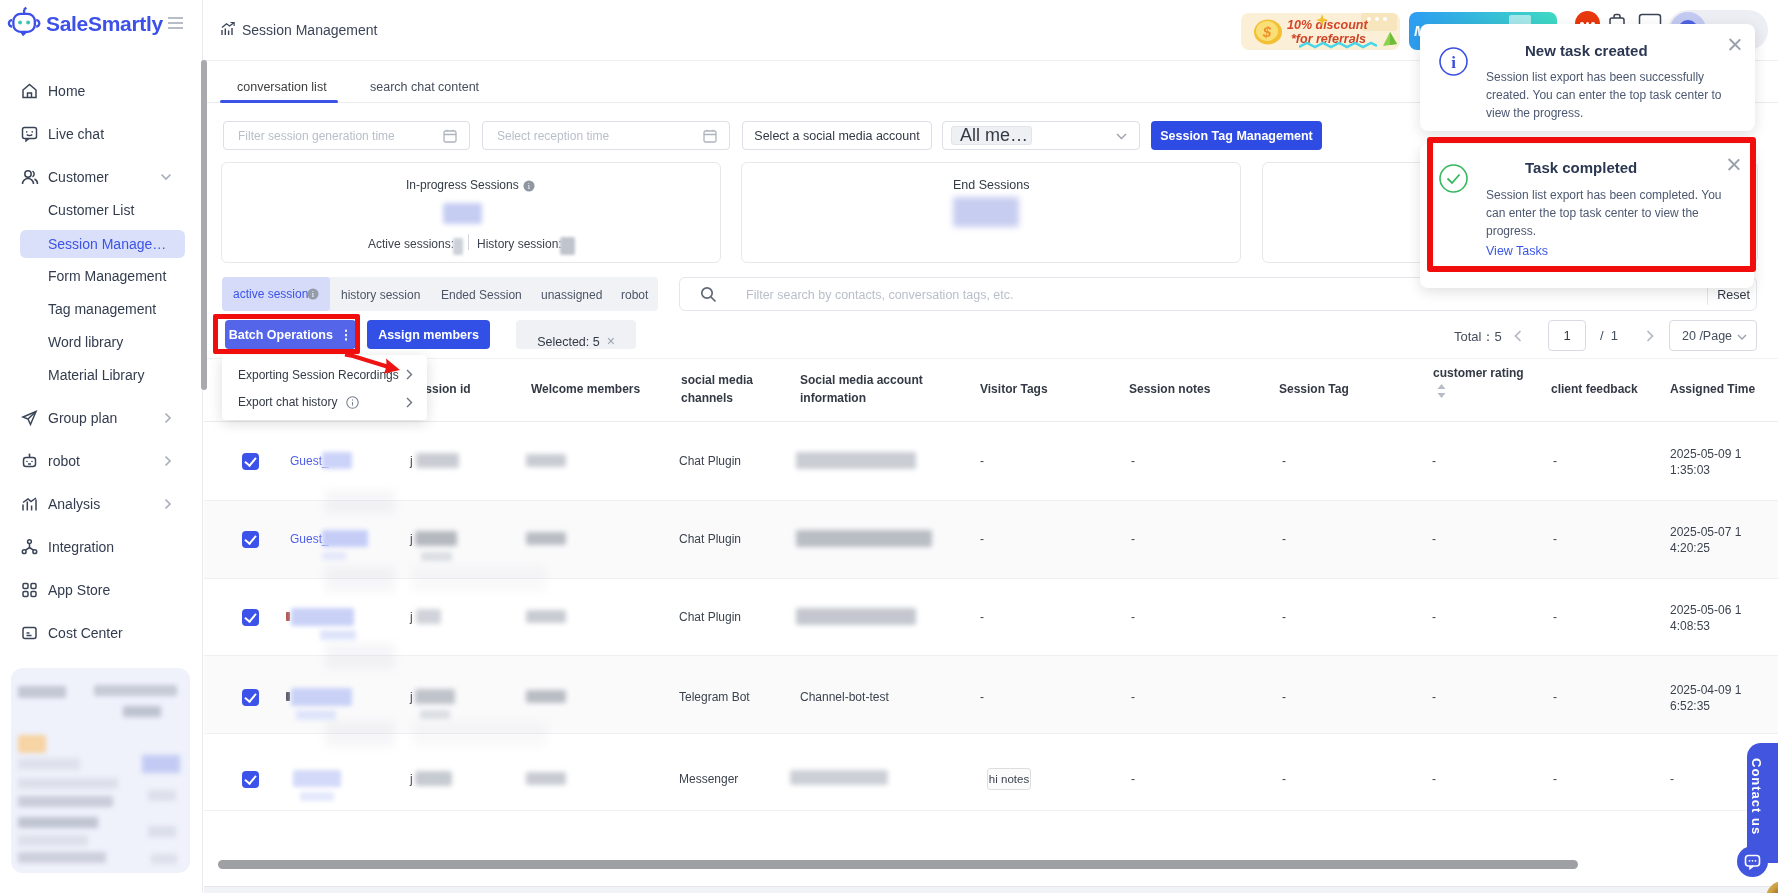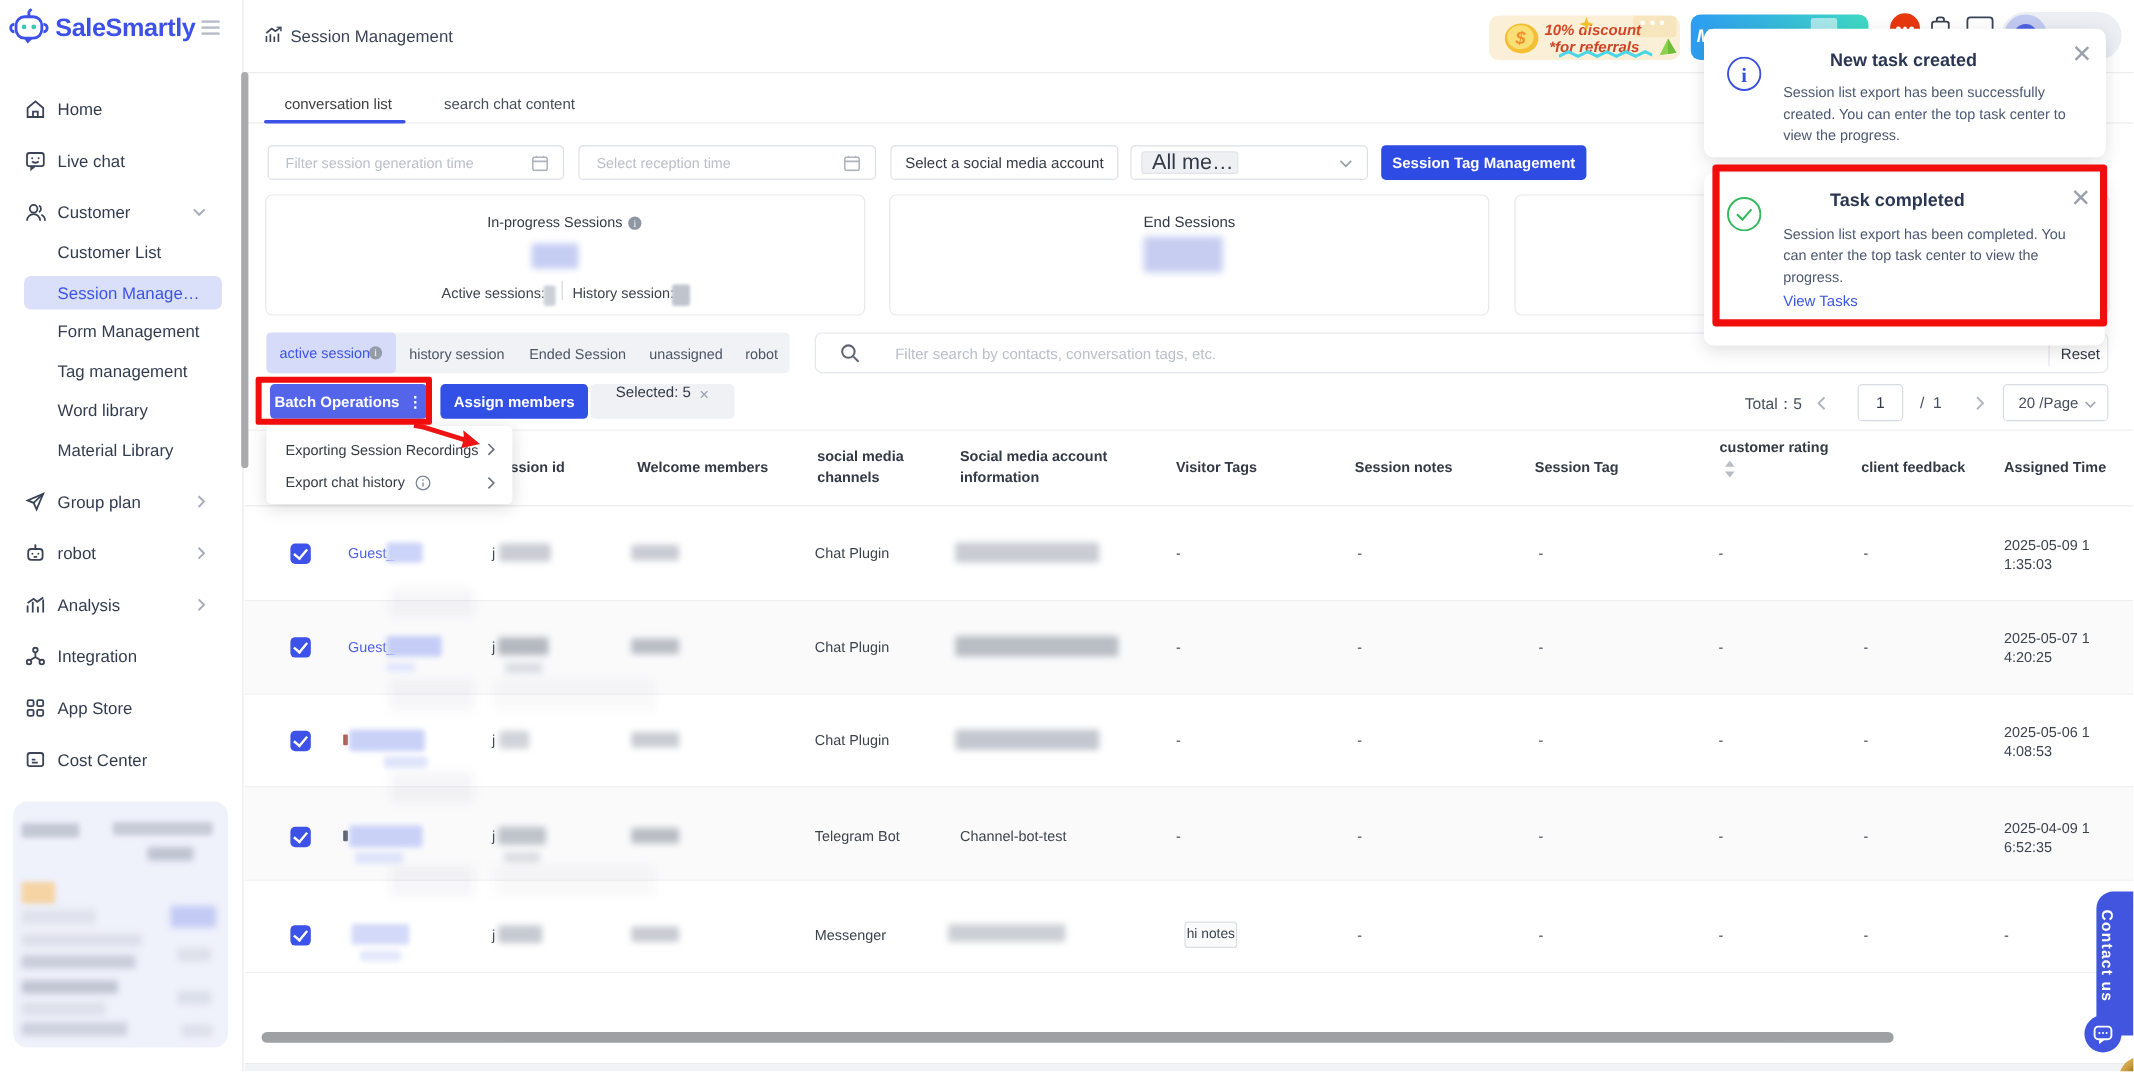--- a/index.html
+++ b/index.html
@@ -309,21 +309,21 @@
           <circle cx="7" cy="7" r="5.2"></circle>
           <path d="M11 11 L15.5 15.5"></path>
         </svg>
       <div class="abs" style="left:66px;top:10px;font-size:12.5px;color:#b9bec9">Filter search by contacts, conversation tags, etc.</div>
       <div class="abs" style="right:48px;top:7px;width:1px;height:20px;background:#e3e6eb"></div>
       <div class="abs" style="right:6px;top:10px;font-size:12.5px;color:#333a45">Reset</div>
     </div>
 
     <div class="btn" style="left:225px;top:320px;width:131px;background:#5565ea">Batch Operations&nbsp;&nbsp;⋮</div>
     <div class="btn" style="left:367px;top:320px;width:123px;background:#3350e6">Assign members</div>
-    <div class="abs" style="left:492px;top:320px;width:120px;height:29px;background:#eff1f5;border-radius:4px;font-size:12.5px;color:#333a45;display:flex;align-items:flex-start;justify-content:center">Selected: 5&nbsp;&nbsp;<span style="color:#9aa1ad;font-size:14px">×</span></div>
+    <div class="abs" style="left:516px;top:320px;width:120px;height:29px;background:#eff1f5;border-radius:4px;font-size:12.5px;color:#333a45;display:flex;align-items:flex-end;justify-content:center">Selected: 5&nbsp;&nbsp;<span style="color:#9aa1ad;font-size:14px">×</span></div>
 
     <div class="abs" style="left:1454px;top:328px;font-size:13px;color:#454e5c">Total：5</div>
     <svg class="abs" style="left:1514px;top:330px" width="8" height="12" viewBox="0 0 8 12" fill="none" stroke="#b0b6c0" stroke-width="1.6">
         <path d="M6.5 1 L1.5 6 L6.5 11"></path>
       </svg>
     <div class="abs" style="left:1548px;top:320px;width:38px;height:31px;border:1px solid #d8dbe2;border-radius:4px;font-size:13px;color:#333a45;display:flex;align-items:center;justify-content:center">1</div>
     <div class="abs" style="left:1600px;top:328px;font-size:13px;color:#454e5c">/&nbsp;&nbsp;1</div>
     <svg class="abs" style="left:1646px;top:330px" width="8" height="12" viewBox="0 0 8 12" fill="none" stroke="#b0b6c0" stroke-width="1.6">
         <path d="M1.5 1 L6.5 6 L1.5 11"></path>
       </svg>

